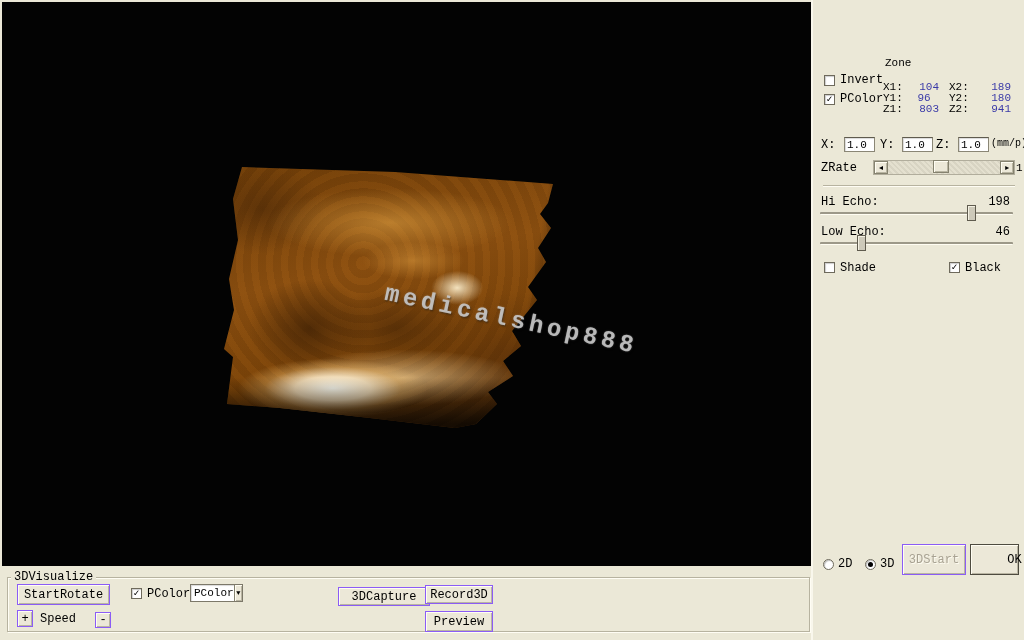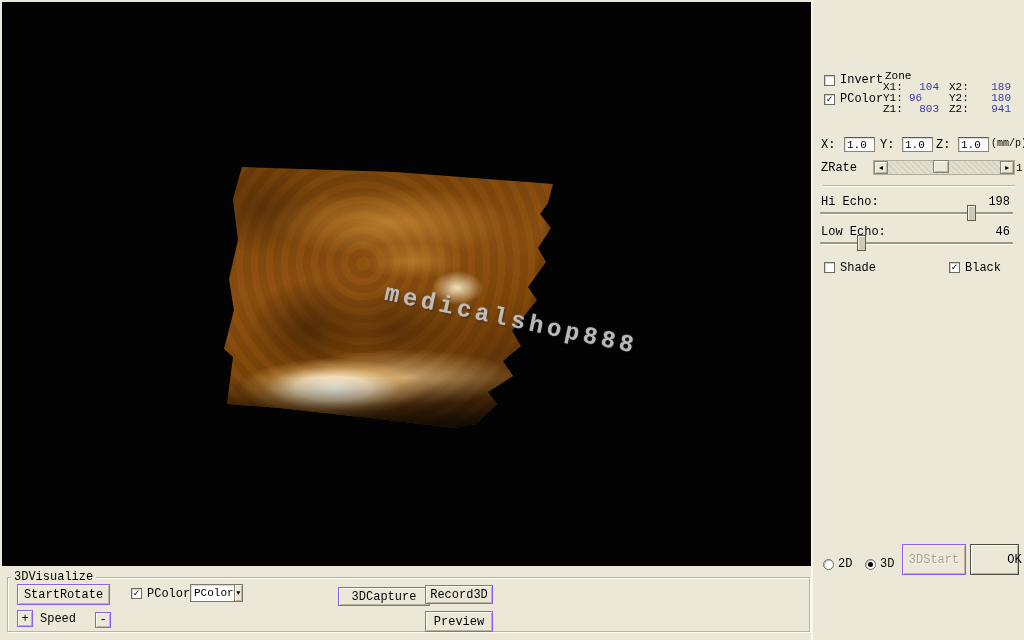--- a/index.html
+++ b/index.html
@@ -88,29 +88,29 @@
     <div id="watermark">medicalshop888</div>
   </div>
 
   <div id="param-panel">
 
     <span class="checkbox" style="left:11px; top:75px;"></span>
     <span class="lbl" style="left:27px; top:74px;">Invert</span>
     <span class="checkbox" style="left:11px; top:94px;"><span>✓</span></span>
     <span class="lbl" style="left:27px; top:93px;">PColor</span>
 
-    <span class="lbl-s" style="left:72px; top:70px;">Zone</span>
+    <span class="lbl-s" style="left:72px; top:57px;">Zone</span>
     <div style="position:absolute; left:70px; top:82px; width:134px;">
       <div style="display:grid; grid-template-columns:26px 40px 26px 40px; font-size:11px; line-height:11px;">
         <span>X1:</span>
         <span class="navy" style="text-align:right; padding-right:10px;">104</span>
         <span>X2:</span>
         <span class="navy" style="text-align:right; padding-right:4px;">189</span>
         <span>Y1:</span>
-        <span class="navy" style="text-align:left; padding-right:10px;">96</span>
+        <span class="navy" style="text-align:center; padding-right:10px;">96</span>
         <span>Y2:</span>
         <span class="navy" style="text-align:right; padding-right:4px;">180</span>
         <span>Z1:</span>
         <span class="navy" style="text-align:right; padding-right:10px;">803</span>
         <span>Z2:</span>
         <span class="navy" style="text-align:right; padding-right:4px;">941</span>
       </div>
     </div>
 
     <span class="lbl" style="left:8px; top:139px;">X:</span>

